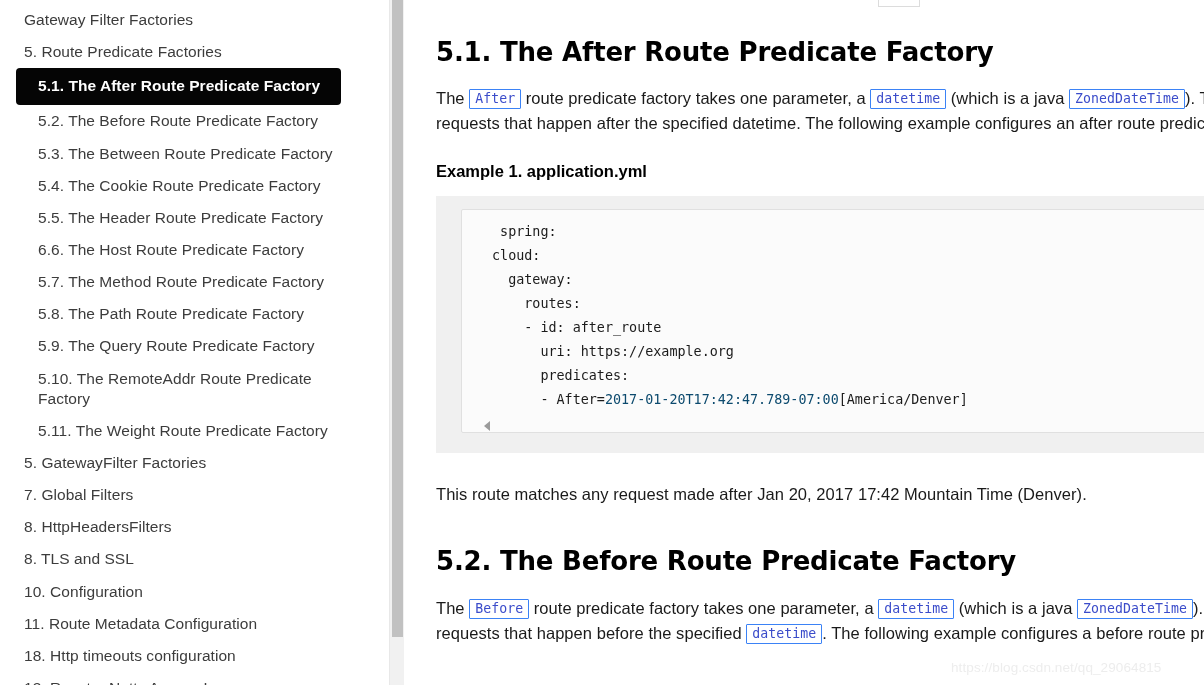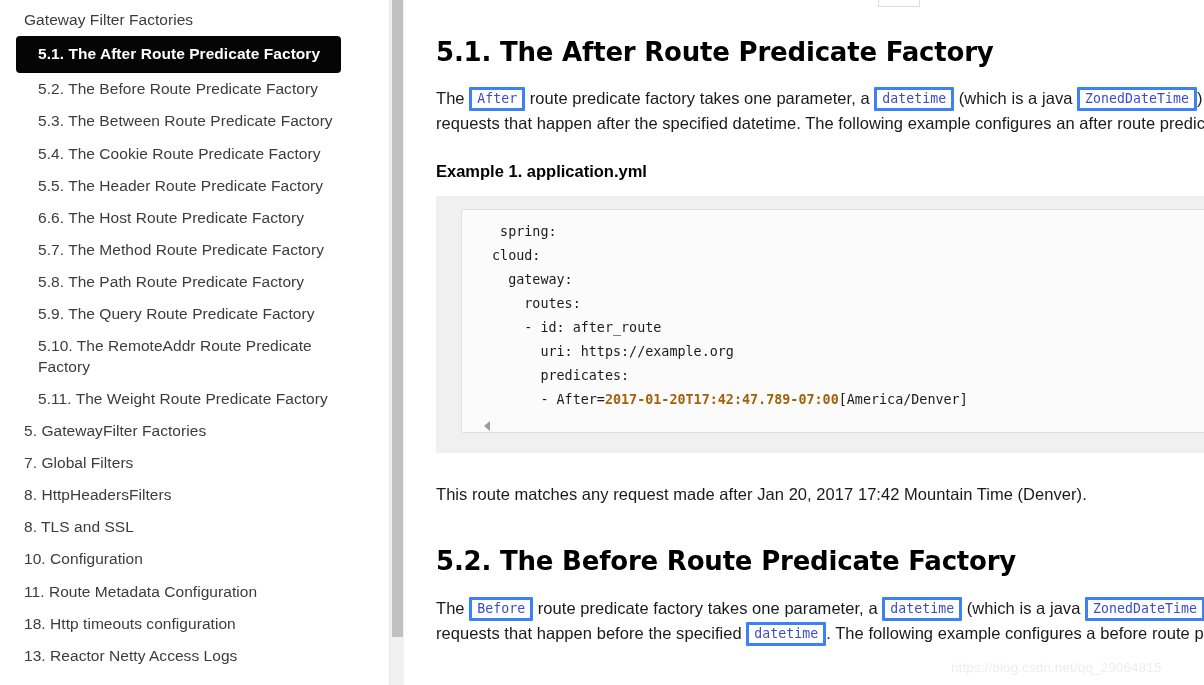--- a/index.html
+++ b/index.html
@@ -134,21 +134,21 @@
     margin: 0;
     white-space: nowrap;
     letter-spacing: 0.05px;
   }
 
   code.inline {
     font-family: "DejaVu Sans Mono", monospace;
     font-size: 13.2px;
     color: #3b4cca;
     background: #ffffff;
-    border: 3px solid #3b82f6;
+    border: 1px solid #3b82f6;
     padding: 1px 5px 2px 5px;
     border-radius: 1px;
     white-space: nowrap;
     position: relative;
     top: -1px;
   }
 
   .ex-title {
     font-size: 16.5px;
     font-weight: bold;
@@ -172,21 +172,21 @@
   }
   pre.code {
     font-family: "DejaVu Sans Mono", monospace;
     font-size: 13.4px;
     line-height: 24px;
     color: #1b1b1b;
     margin: 0;
     padding: 0 0 0 22px;
     white-space: pre;
   }
-  .code-num { color: #a16207; font-weight: bold; }
+  .code-num { color: #0c4a6e; }
 
   .scroll-hint {
     position: relative;
     height: 20px;
     padding-left: 22px;
     padding-top: 2px;
   }
   .scroll-hint .arrow {
     display: inline-block;
     width: 0; height: 0;
@@ -218,20 +218,21 @@
   }
 </style>
 </head>
 <body>
 
 <div id="page">
 
   <div id="sidebar">
     <ul class="toc-list" id="toc-list">
         <li class="toc-item lvl1">Gateway Filter Factories</li>
+        <li class="toc-item lvl1">5. Route Predicate Factories</li>
         <li class="toc-item lvl2 active">5.1. The After Route Predicate Factory</li>
         <li class="toc-item lvl2">5.2. The Before Route Predicate Factory</li>
         <li class="toc-item lvl2">5.3. The Between Route Predicate Factory</li>
         <li class="toc-item lvl2">5.4. The Cookie Route Predicate Factory</li>
         <li class="toc-item lvl2">5.5. The Header Route Predicate Factory</li>
         <li class="toc-item lvl2">6.6. The Host Route Predicate Factory</li>
         <li class="toc-item lvl2">5.7. The Method Route Predicate Factory</li>
         <li class="toc-item lvl2">5.8. The Path Route Predicate Factory</li>
         <li class="toc-item lvl2">5.9. The Query Route Predicate Factory</li>
         <li class="toc-item lvl2">5.10. The RemoteAddr Route Predicate Factory</li>

